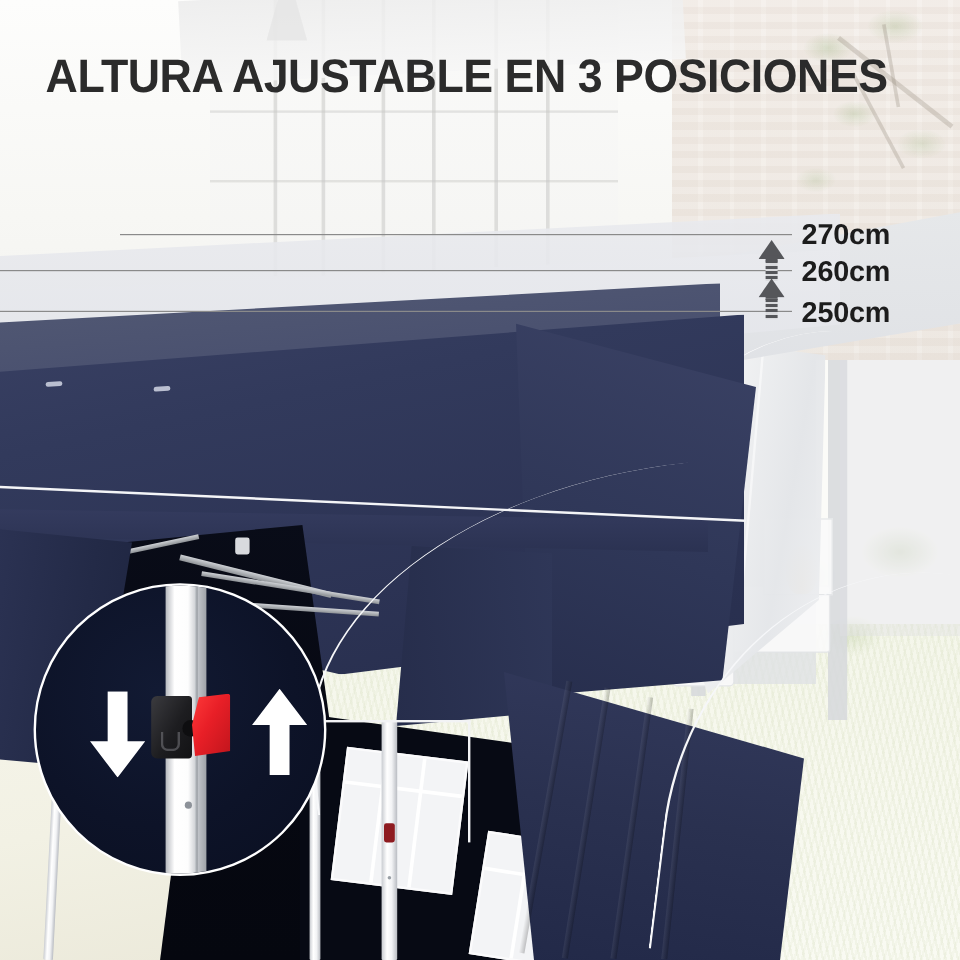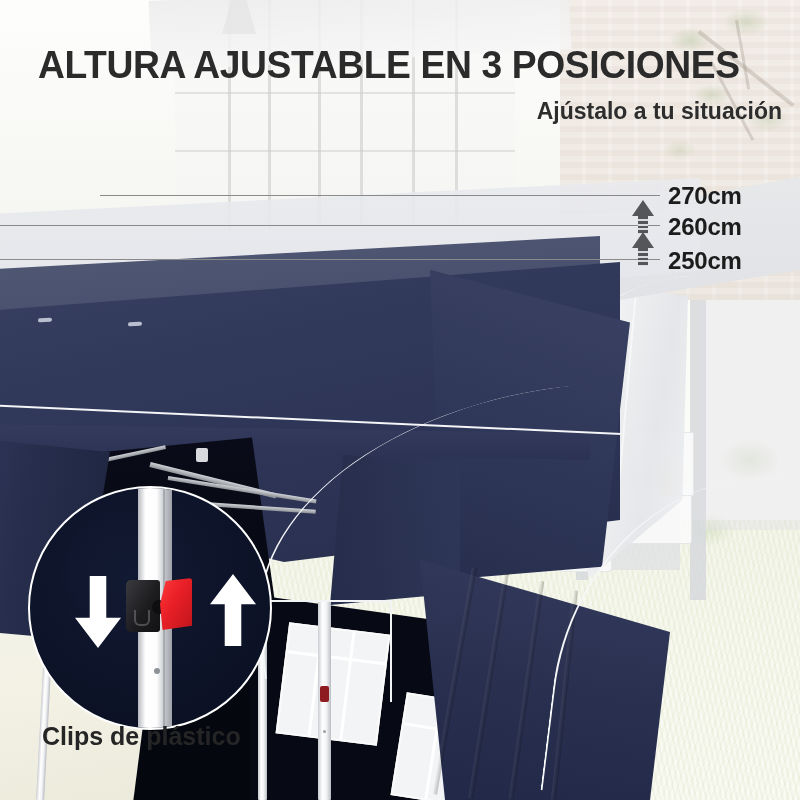--- a/index.html
+++ b/index.html
@@ -620,16 +620,14 @@
     <div class="callout-pole-seam"></div>
     <div class="callout-pole-dot"></div>
     <div class="arrow-down"></div>
     <div class="arrow-up"></div>
     <div class="clip-body"></div>
     <div class="clip-pivot"></div>
     <div class="clip-lever"></div>
   </div>
 
   <div class="headline">ALTURA AJUSTABLE EN 3 POSICIONES</div>
-  <div class="subhead">Ajústalo a tu situación</div>
-  <div class="caption">Clips de plástico</div>
 
 </div>
 
 </body></html>

